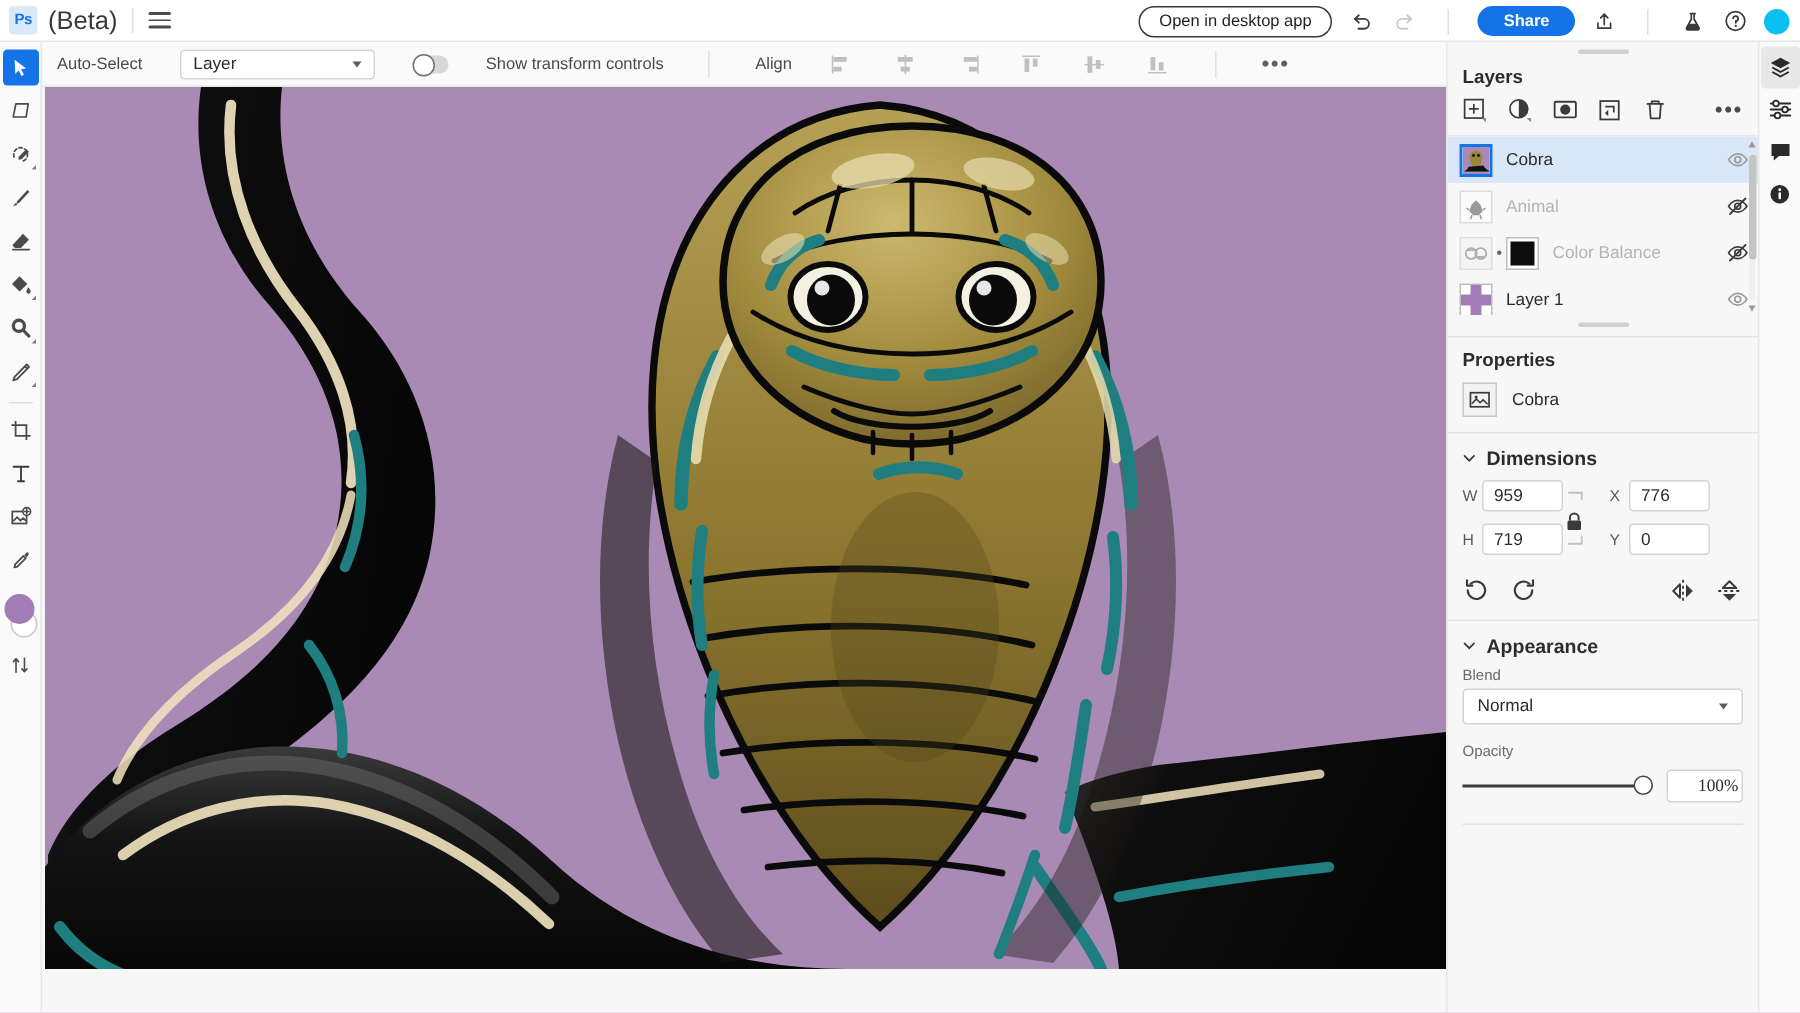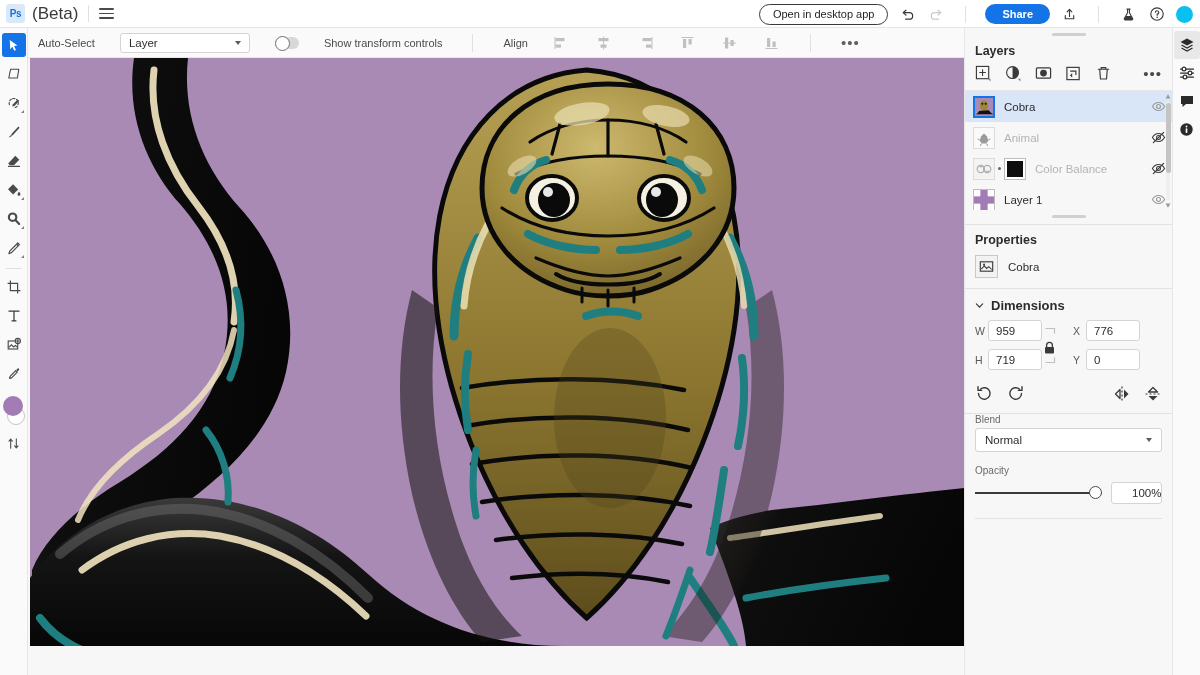--- a/index.html
+++ b/index.html
@@ -178,21 +178,21 @@
     margin: 0 10px; border: 1px solid #d4d4d4; background: #fff; border-radius: 3px;
     font-size: 11.5px; color: #2c2c2c; padding: 5px 9px;
     display: flex; align-items: center; justify-content: space-between; cursor: pointer;
   }
   .opacity-row { display: flex; align-items: center; padding: 3px 10px 0; gap: 9px; }
   .slider { flex: 1; position: relative; height: 14px; cursor: pointer; }
   .slider-track { position: absolute; top: 6px; left: 0; right: 0; height: 1.6px; background: #3a3a3a; }
   .slider-knob { position: absolute; top: 0; right: 0px; width: 13px; height: 13px; border-radius: 50%; background: #fff; border: 1.6px solid #4a4a4a; }
   .opacity-field {
     border: 1px solid #d4d4d4; background: #fff; border-radius: 3px;
-    font-size: 11.5px; color: #2c2c2c; padding: 4px 20px; width: 51px; text-align: center; cursor: text;
+    font-size: 11.5px; color: #2c2c2c; padding: 4px 20px; width: 51px; text-align: center; cursor: text; font-family: Liberation Serif, serif;
   }
   .appearance-sep { height: 1px; background: #e2e2e2; margin: 14px 10px 0; }
 
   
   .rail {
     position: absolute; top: 28px; right: 0; width: 28px; height: 647px;
     background: #fafafa; border-left: 1px solid #e6e6e6;
     display: flex; flex-direction: column; align-items: center; padding-top: 3px;
   }
   .rail-ico {
@@ -700,20 +700,26 @@
         <svg class="rot-ico" style="margin:0" viewBox="0 0 18 18">
           <path d="M1.5 9h15" stroke="#3a3a3a" stroke-width="1.2" stroke-dasharray="2 2"></path>
           <path d="M4.5 7L9 2.5 13.5 7z" fill="none" stroke="#3a3a3a" stroke-width="1.3" stroke-linejoin="round"></path>
           <path d="M4.5 11L9 15.5 13.5 11z" fill="#3a3a3a"></path>
         </svg>
       </div>
     </div>
 
     <div class="panel-sep"></div>
 
+    <div class="section-head">
+      <svg class="chev" viewBox="0 0 10 10">
+        <path d="M1.5 3.2L5 6.8l3.5-3.6" fill="none" stroke="#3a3a3a" stroke-width="1.3" stroke-linecap="round"></path>
+      </svg>
+      <span>Appearance</span>
+    </div>
 
     <div class="blend-label">Blend</div>
     <div class="blend-select">
       <span>Normal</span>
       <span class="caret"></span>
     </div>
 
     <div class="blend-label" style="padding-top:13px">Opacity</div>
     <div class="opacity-row">
       <div class="slider">

